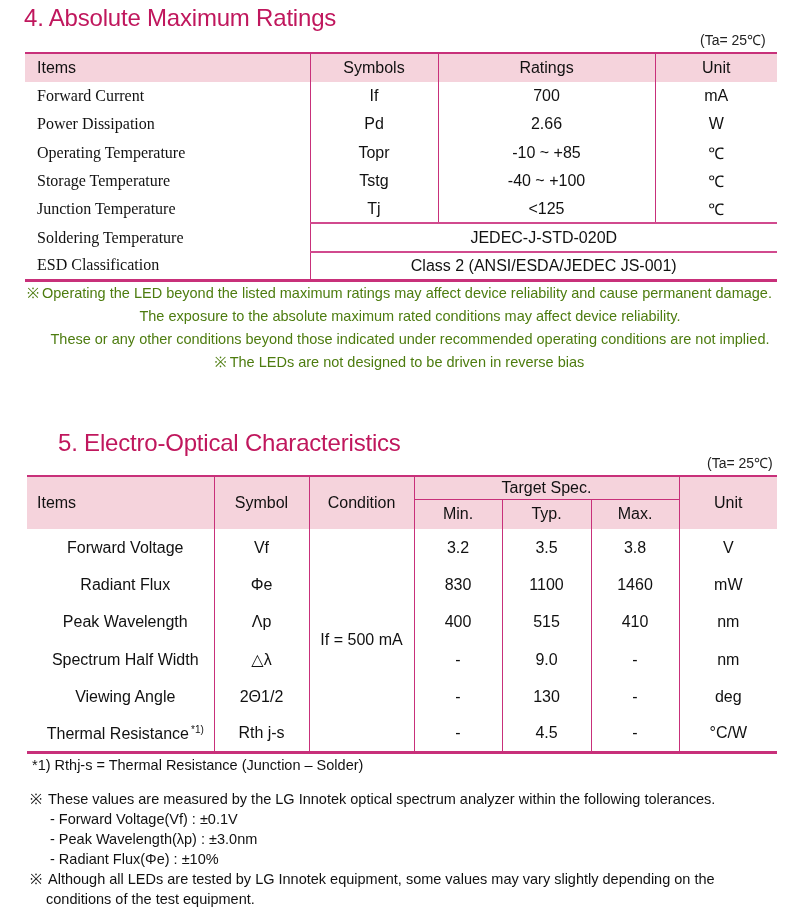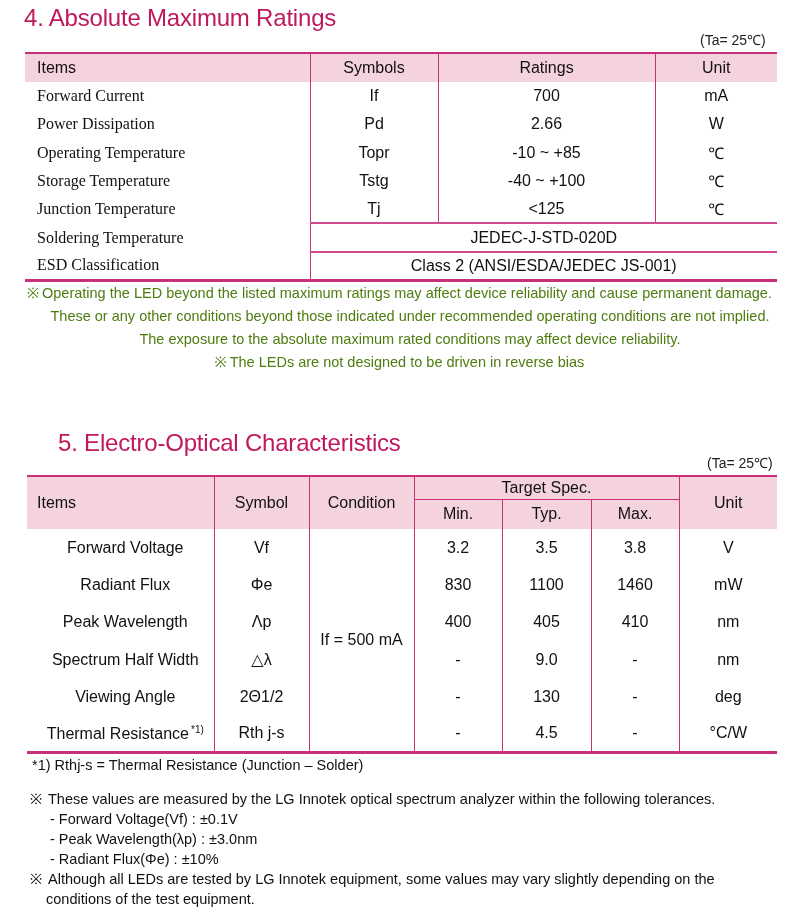--- a/index.html
+++ b/index.html
@@ -101,22 +101,22 @@
     </tr>
     <tr class="span-row">
       <td>ESD Classification</td>
       <td class="span" colspan="3">Class 2 (ANSI/ESDA/JEDEC JS-001)</td>
     </tr>
   </tbody>
 </table>
 
 <div class="notes" style="left:24px; top:282px;">
   <div><span class="mark">※</span><span>Operating the LED beyond the listed maximum ratings may affect device reliability and cause permanent damage.</span></div>
+  <div class="ind">The exposure to the absolute maximum rated conditions may affect device reliability.</div>
   <div class="ind">These or any other conditions beyond those indicated under recommended operating conditions are not  implied.</div>
-  <div class="ind">The exposure to the absolute maximum rated conditions may affect device reliability.</div>
   <div><span class="mark">※</span><span>The LEDs are not designed to be driven in reverse bias</span></div>
 </div>
 
 <h1 class="sec-title" style="left:58px; top:429px;">5. Electro-Optical Characteristics</h1>
 <div class="ta-note" style="left:707px; top:453px;">(Ta= 25℃)</div>
 
 <table id="t2">
   <colgroup>
     <col style="width:187px">
       <col style="width:95px">
@@ -155,21 +155,21 @@
       <td>Φe</td>
       <td>830</td>
       <td>1100</td>
       <td>1460</td>
       <td>mW</td>
     </tr>
     <tr>
       <td><span>Peak Wavelength</span></td>
       <td>Λp</td>
       <td>400</td>
-      <td>405</td>
+      <td>515</td>
       <td>410</td>
       <td>nm</td>
     </tr>
     <tr>
       <td><span>Spectrum Half Width</span></td>
       <td>△λ</td>
       <td>-</td>
       <td>9.0</td>
       <td>-</td>
       <td>nm</td>

